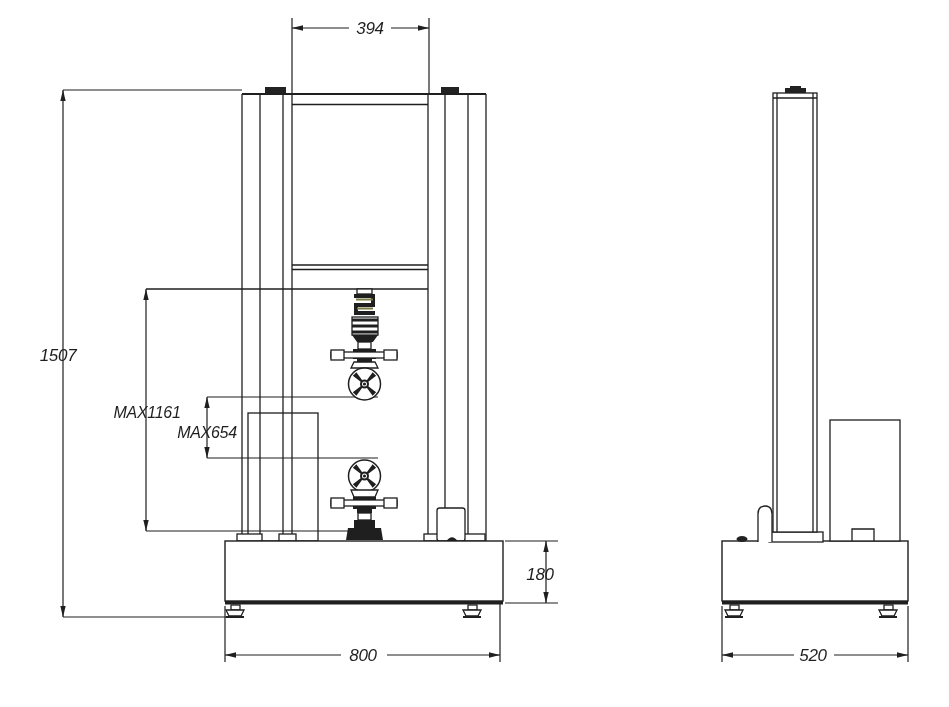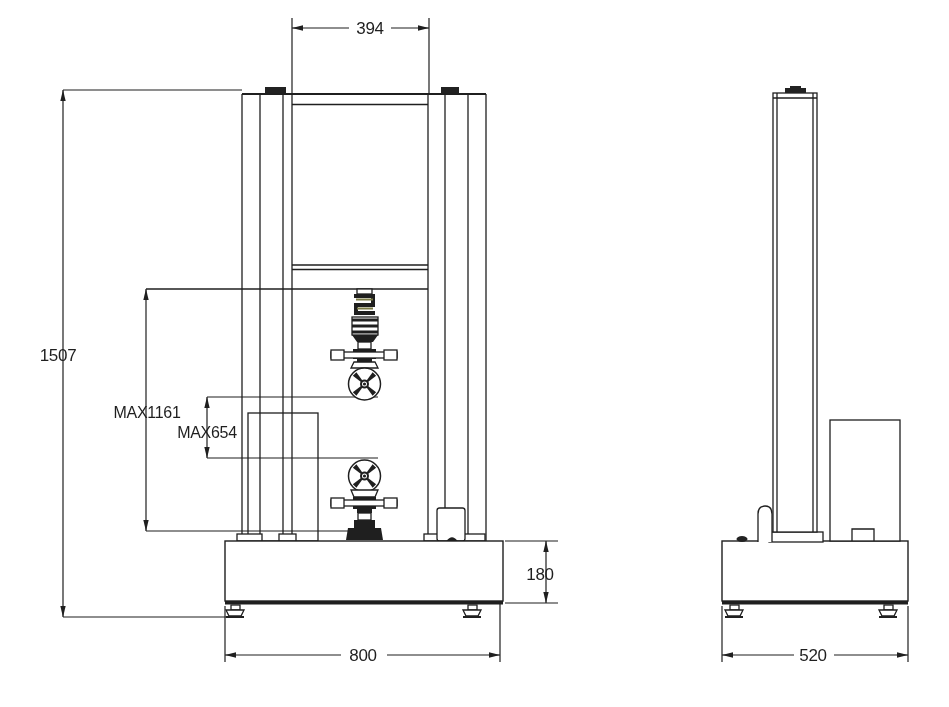--- a/index.html
+++ b/index.html
@@ -2,20 +2,21 @@
 <html><head>
 <meta charset="utf-8">
 <style>
   html,body{margin:0;padding:0;background:#fff;}
   .canvas{
     position:relative;
     width:949px;height:707px;
     background:#ffffff;
     font-family:"Liberation Sans", sans-serif;
     overflow:hidden;
+    font-style:italic;
   }
   svg{display:block;}
   text{
     font-family:"Liberation Sans", sans-serif;
     font-size:17px;
     fill:#1f1f1f;
     letter-spacing:-0.3px;
   }
   text.small{font-size:16px;}
 </style>

